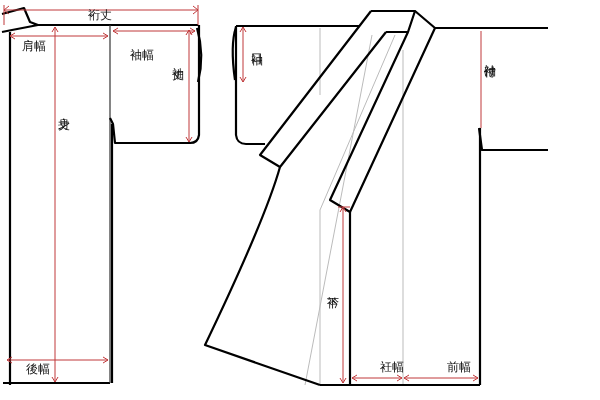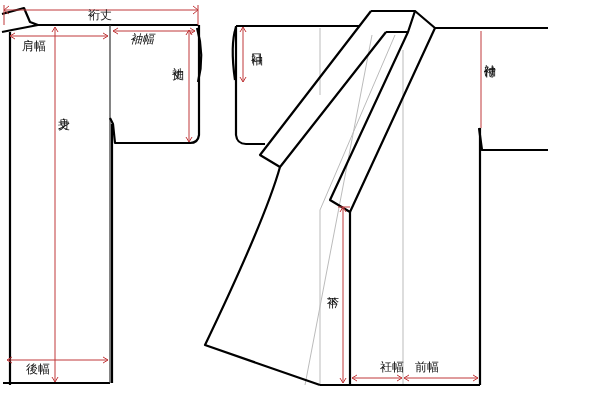--- a/index.html
+++ b/index.html
@@ -100,23 +100,23 @@
       <line x1="352" y1="378" x2="402" y2="378"></line>
       <path d="M357,375 L352,378 L357,381 M397,375 L402,378 L397,381"></path>
 
       <line x1="404" y1="378" x2="478" y2="378"></line>
       <path d="M409,375 L404,378 L409,381 M473,375 L478,378 L473,381"></path>
     </g>
   </svg>
 
   <span class="lbl" style="left:88px;top:9px;">裄丈</span>
   <span class="lbl" style="left:22px;top:40px;text-align:center;">肩幅</span>
-  <span class="lbl" style="left:130px;top:33px;font-style:italic;">袖幅</span>
+  <span class="lbl" style="left:130px;top:49px;">袖幅</span>
   <span class="lbl vert" style="left:172px;top:58px;">袖丈</span>
   <span class="lbl vert" style="left:58px;top:108px;">身丈</span>
   <span class="lbl" style="left:26px;top:363px;">後幅</span>
 
   <span class="lbl vert" style="left:251px;top:44px;">袖口</span>
   <span class="lbl vert" style="left:484px;top:55px;">袖付け</span>
   <span class="lbl vert" style="left:327px;top:287px;">衿下</span>
   <span class="lbl" style="left:380px;top:361px;">衽幅</span>
-  <span class="lbl" style="left:415px;top:361px;">前幅</span>
+  <span class="lbl" style="left:447px;top:361px;">前幅</span>
 </div>
 
 </body></html>

